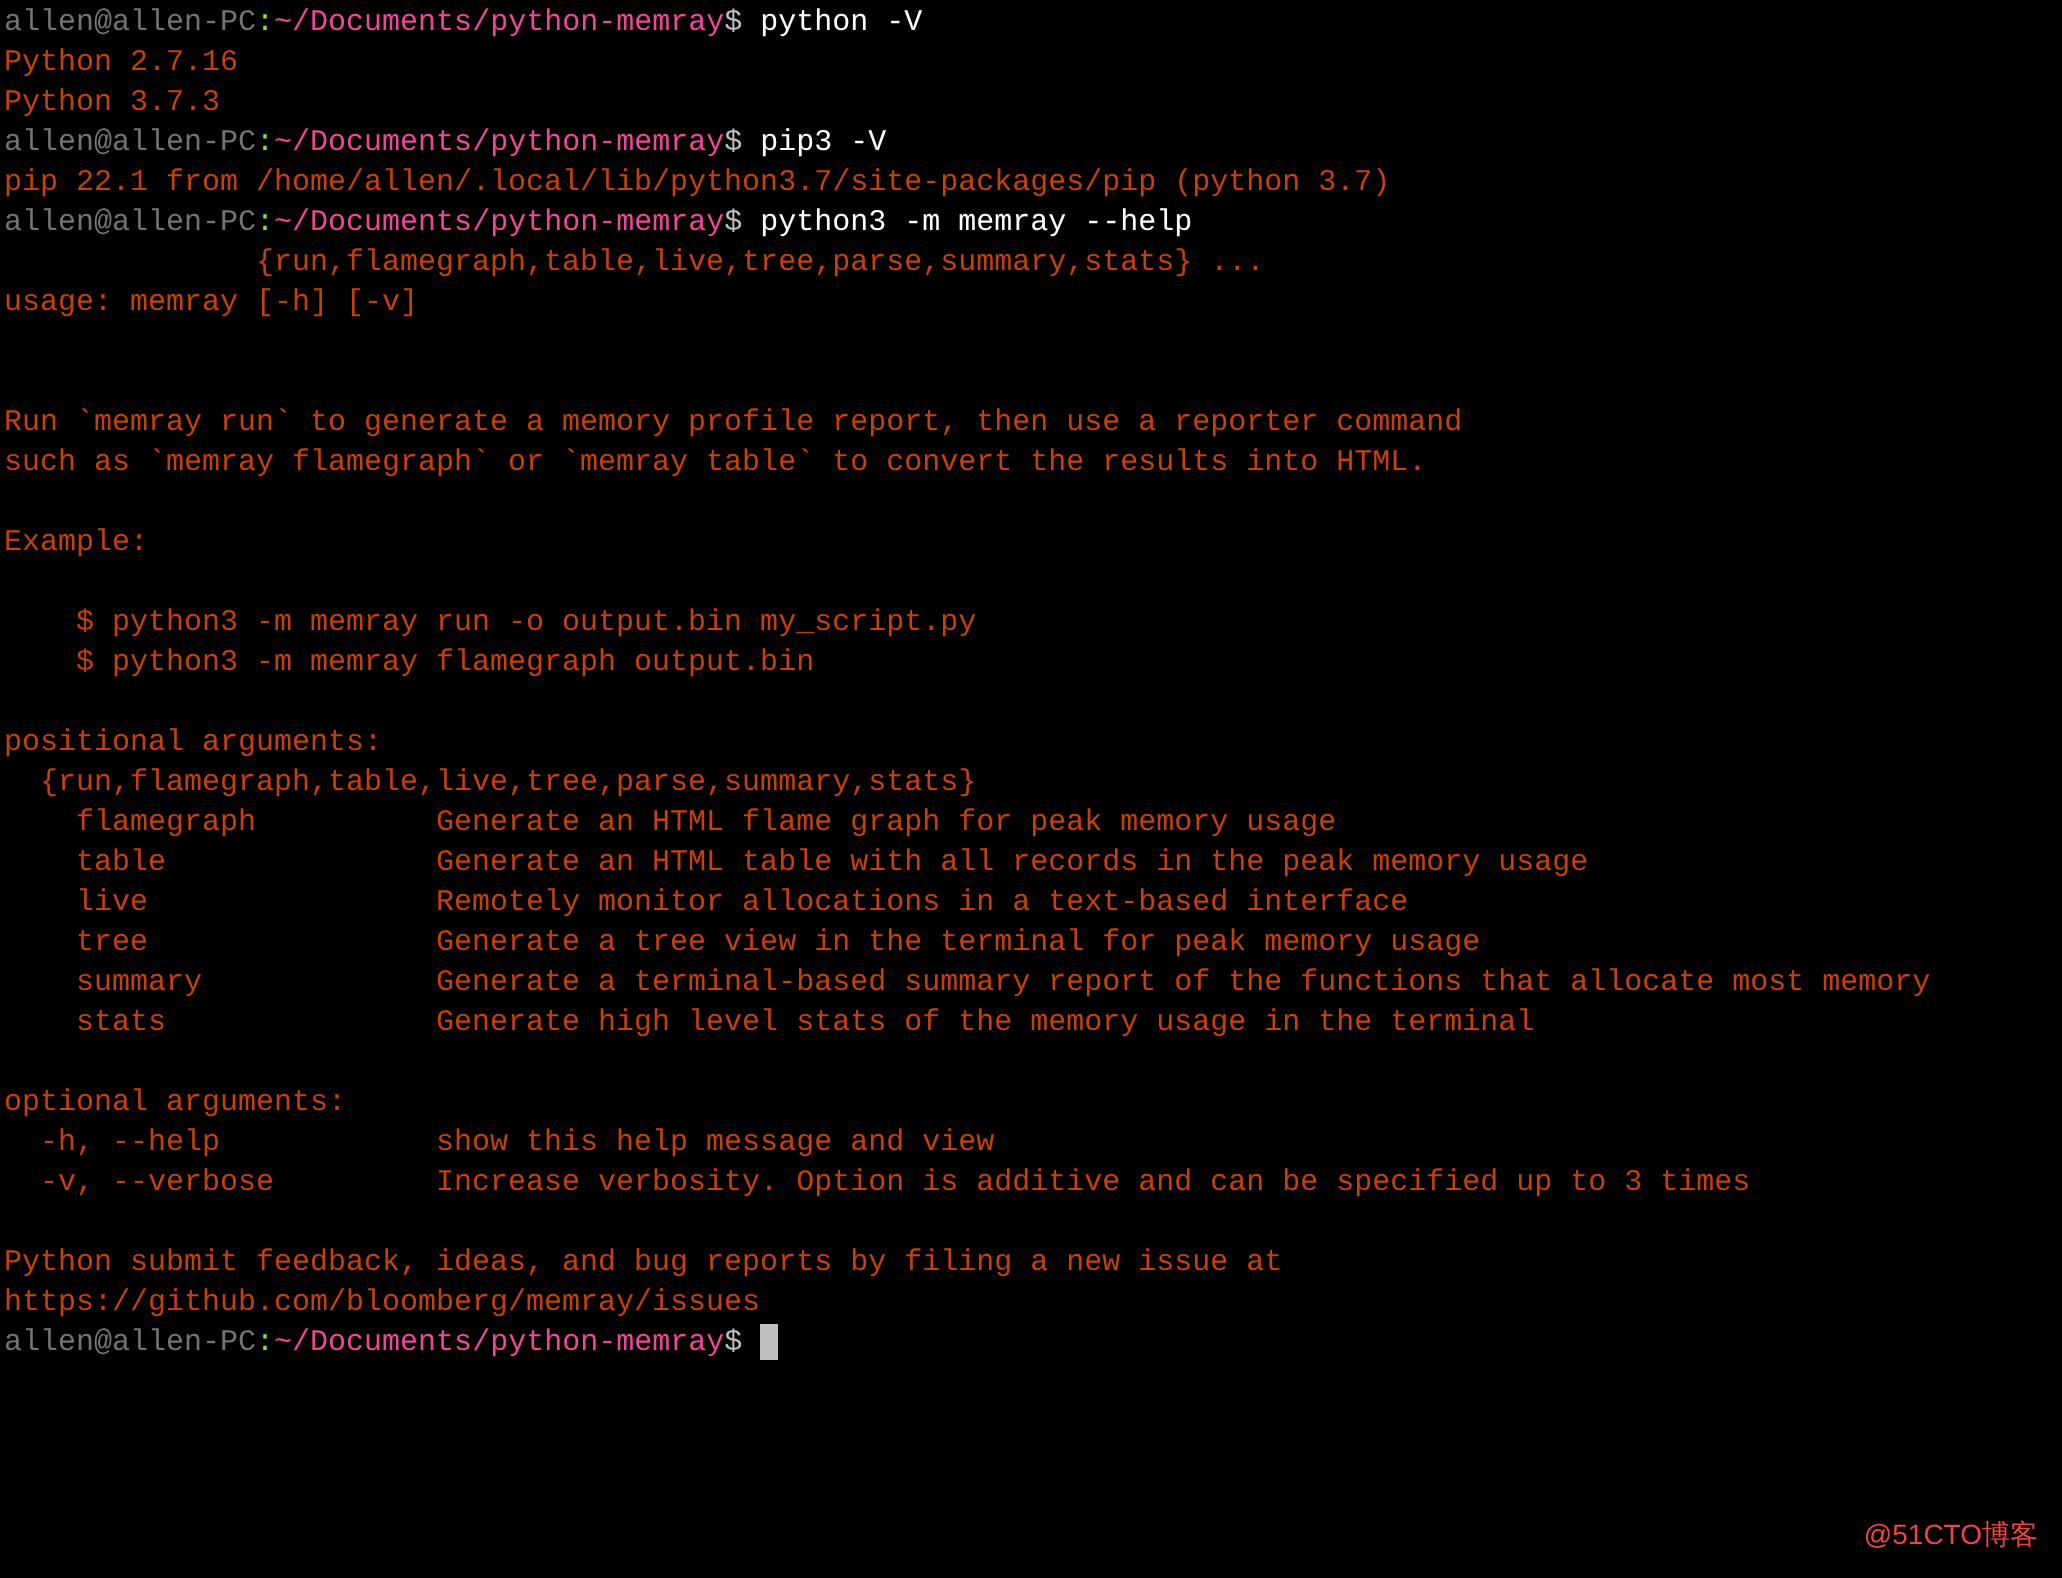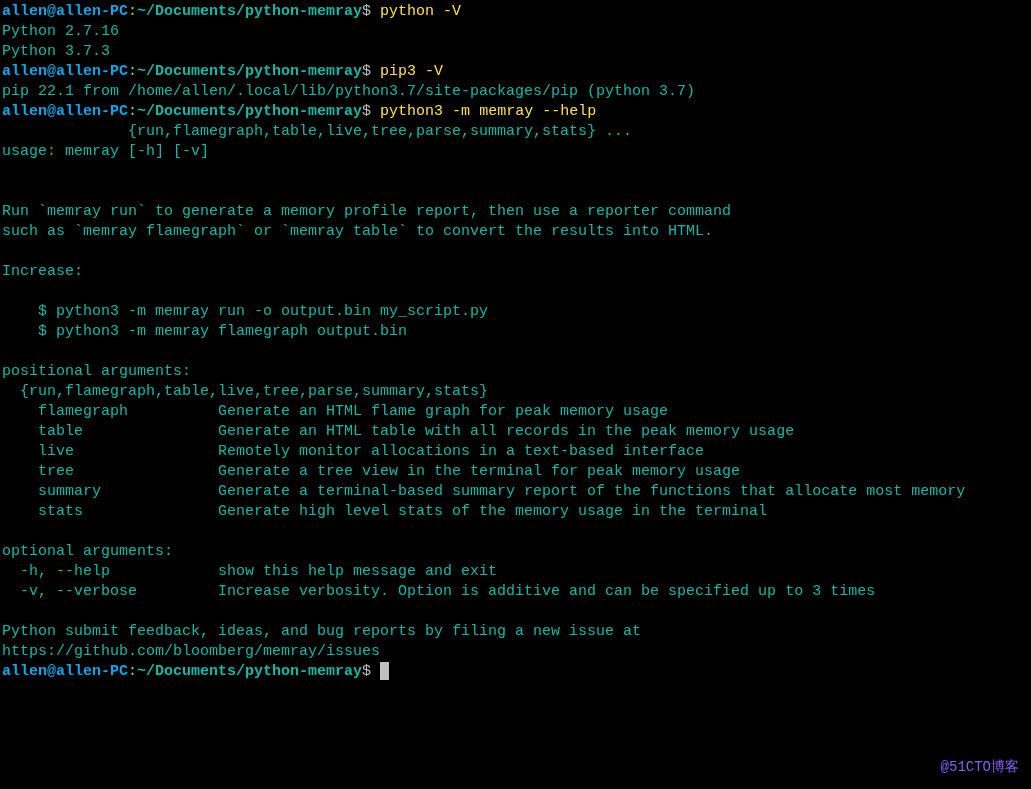--- a/index.html
+++ b/index.html
@@ -16,52 +16,52 @@
       padding: 2px;
       width: 1031px;
       height: 789px;
       overflow: hidden;
       position: relative;
     }
     .line {
       white-space: pre;
     }
     .user-host {
-      color: #0ea5e9;
-      font-weight: bold;
+      color: #737373;
+      font-weight: normal;
     }
     .colon {
       color: #8ae234;
     }
     .path {
-      color: #14b8a6;
-      font-weight: bold;
+      color: #ec4899;
+      font-weight: normal;
     }
     .dollar {
       color: #c0c0c0;
     }
     .cmd {
-      color: #fde047;
+      color: #ffffff;
     }
     .output {
-      color: #14b8a6;
+      color: #c2410c;
     }
     .cursor {
       display: inline-block;
       width: 9px;
       height: 18px;
       background-color: #c0c0c0;
       vertical-align: text-bottom;
     }
     .watermark {
       position: absolute;
       bottom: 12px;
       right: 12px;
-      color: #8b5cf6;
-      font-family: Liberation Mono, monospace;
+      color: #ef4444;
+      font-family: Liberation Sans, sans-serif;
       font-size: 14px;
       margin-top: 20px;
     }
   </style>
 </head>
 <body>
 
 <div id="terminal">
     <div class="line"><span class="user-host">allen@allen-PC</span><span class="colon">:</span><span class="path">~/Documents/python-memray</span><span class="dollar">$</span><span class="cmd"> python -V</span></div>
     <div class="line"><span class="output">Python 2.7.16</span></div>
@@ -69,35 +69,35 @@
     <div class="line"><span class="user-host">allen@allen-PC</span><span class="colon">:</span><span class="path">~/Documents/python-memray</span><span class="dollar">$</span><span class="cmd"> pip3 -V</span></div>
     <div class="line"><span class="output">pip 22.1 from /home/allen/.local/lib/python3.7/site-packages/pip (python 3.7)</span></div>
     <div class="line"><span class="user-host">allen@allen-PC</span><span class="colon">:</span><span class="path">~/Documents/python-memray</span><span class="dollar">$</span><span class="cmd"> python3 -m memray --help</span></div>
     <div class="line"><span class="output">              {run,flamegraph,table,live,tree,parse,summary,stats} ...</span></div>
     <div class="line"><span class="output">usage: memray [-h] [-v]</span></div>
     <div class="line"><span class="output">&nbsp;</span></div>
     <div class="line"><span class="output">&nbsp;</span></div>
     <div class="line"><span class="output">Run `memray run` to generate a memory profile report, then use a reporter command</span></div>
     <div class="line"><span class="output">such as `memray flamegraph` or `memray table` to convert the results into HTML.</span></div>
     <div class="line"><span class="output">&nbsp;</span></div>
-    <div class="line"><span class="output">Increase:</span></div>
+    <div class="line"><span class="output">Example:</span></div>
     <div class="line"><span class="output">&nbsp;</span></div>
     <div class="line"><span class="output">    $ python3 -m memray run -o output.bin my_script.py</span></div>
     <div class="line"><span class="output">    $ python3 -m memray flamegraph output.bin</span></div>
     <div class="line"><span class="output">&nbsp;</span></div>
     <div class="line"><span class="output">positional arguments:</span></div>
     <div class="line"><span class="output">  {run,flamegraph,table,live,tree,parse,summary,stats}</span></div>
     <div class="line"><span class="output">    flamegraph          Generate an HTML flame graph for peak memory usage</span></div>
     <div class="line"><span class="output">    table               Generate an HTML table with all records in the peak memory usage</span></div>
     <div class="line"><span class="output">    live                Remotely monitor allocations in a text-based interface</span></div>
     <div class="line"><span class="output">    tree                Generate a tree view in the terminal for peak memory usage</span></div>
     <div class="line"><span class="output">    summary             Generate a terminal-based summary report of the functions that allocate most memory</span></div>
     <div class="line"><span class="output">    stats               Generate high level stats of the memory usage in the terminal</span></div>
     <div class="line"><span class="output">&nbsp;</span></div>
     <div class="line"><span class="output">optional arguments:</span></div>
-    <div class="line"><span class="output">  -h, --help            show this help message and exit</span></div>
+    <div class="line"><span class="output">  -h, --help            show this help message and view</span></div>
     <div class="line"><span class="output">  -v, --verbose         Increase verbosity. Option is additive and can be specified up to 3 times</span></div>
     <div class="line"><span class="output">&nbsp;</span></div>
     <div class="line"><span class="output">Python submit feedback, ideas, and bug reports by filing a new issue at</span></div>
     <div class="line"><span class="output">https://github.com/bloomberg/memray/issues</span></div>
     <div class="line"><span class="user-host">allen@allen-PC</span><span class="colon">:</span><span class="path">~/Documents/python-memray</span><span class="dollar">$</span><span class="cmd"> </span><span class="cursor"></span></div>
   </div>
 <div class="watermark">@51CTO博客</div>
 
 </body></html>

